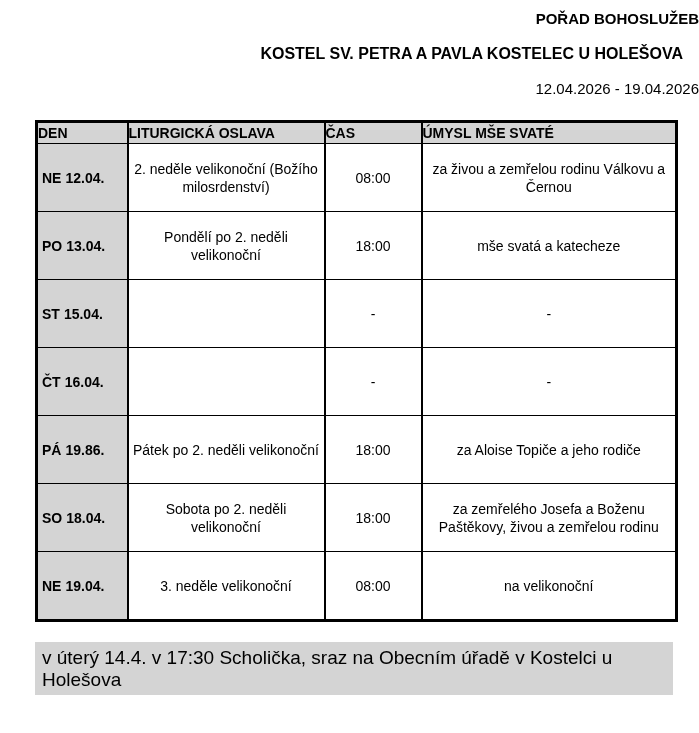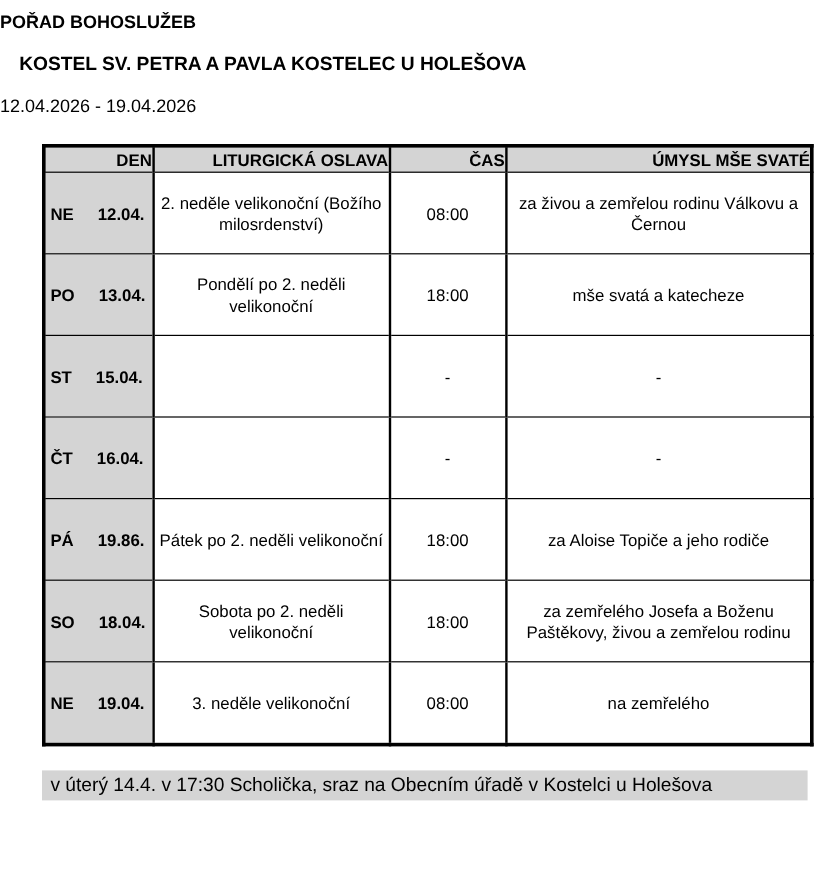--- a/index.html
+++ b/index.html
@@ -13,21 +13,21 @@
     -webkit-font-smoothing: antialiased;
   }
   .page {
     position: relative;
     width: 699px;
     height: 733px;
     overflow: hidden;
   }
   
   .titles {
-    text-align: left;
+    text-align: right;
     padding-top: 9px;
   }
   .title-line1 {
     font-size: 15px;
     font-weight: bold;
     line-height: 19px;
     margin: 0;
   }
   .title-line2 {
     font-size: 16px;
@@ -52,21 +52,21 @@
   col.c-den  { width: 91px;  }
   col.c-lit  { width: 197px; }
   col.c-cas  { width: 97px;  }
   col.c-umy  { width: 255px; }
 
   table.schedule th {
     height: 20px;
     background: #d4d4d4;
     font-size: 14px;
     font-weight: bold;
-    text-align: right;
+    text-align: left;
     vertical-align: middle;
     border-bottom: 1px solid #000000;
     padding: 0;
   }
   table.schedule th + th,
   table.schedule td + td {
     border-left: 2px solid #000000;
   }
   table.schedule tbody td {
     height: 67px;
@@ -82,33 +82,33 @@
     border-top: 3px solid #8a8a8a;
   }
   td.day-cell {
     background: #d4d4d4;
     font-weight: bold;
     text-align: left !important;
     padding: 0 0 0 4px !important;
     white-space: nowrap;
   }
   td.day-cell .date-part {
-    margin-left: 20px;
+    margin-left: 4px;
   }
   
   .footer-note {
     box-sizing: border-box;
     margin: 20px 0 0 35px;
     width: 638px;
-    height: 25px;
+    height: 53px;
     background: #d4d4d4;
     display: flex;
     align-items: center;
     padding-left: 7px;
-    font-size: 16px;
+    font-size: 19px;
   }
 </style>
 </head>
 <body>
 
 <div class="page">
 
   <div class="titles">
     <div class="title-line1">POŘAD BOHOSLUŽEB</div>
     <div class="title-line2">KOSTEL SV. PETRA A PAVLA KOSTELEC U HOLEŠOVA</div>
@@ -164,21 +164,21 @@
       <tr>
         <td class="day-cell"><span>SO</span><span class="date-part">18.04.</span></td>
         <td>Sobota po 2. neděli velikonoční</td>
         <td>18:00</td>
         <td>za zemřelého Josefa a Boženu Paštěkovy, živou a zemřelou rodinu</td>
       </tr>
       <tr>
         <td class="day-cell"><span>NE</span><span class="date-part">19.04.</span></td>
         <td>3. neděle velikonoční</td>
         <td>08:00</td>
-        <td>na zemřelého</td>
+        <td>na velikonoční</td>
       </tr>
     </tbody>
   </table>
 
   <div class="footer-note">
     <span>v úterý 14.4. v 17:30 Scholička, sraz na Obecním úřadě v Kostelci u Holešova</span>
   </div>
 
 </div>
 

